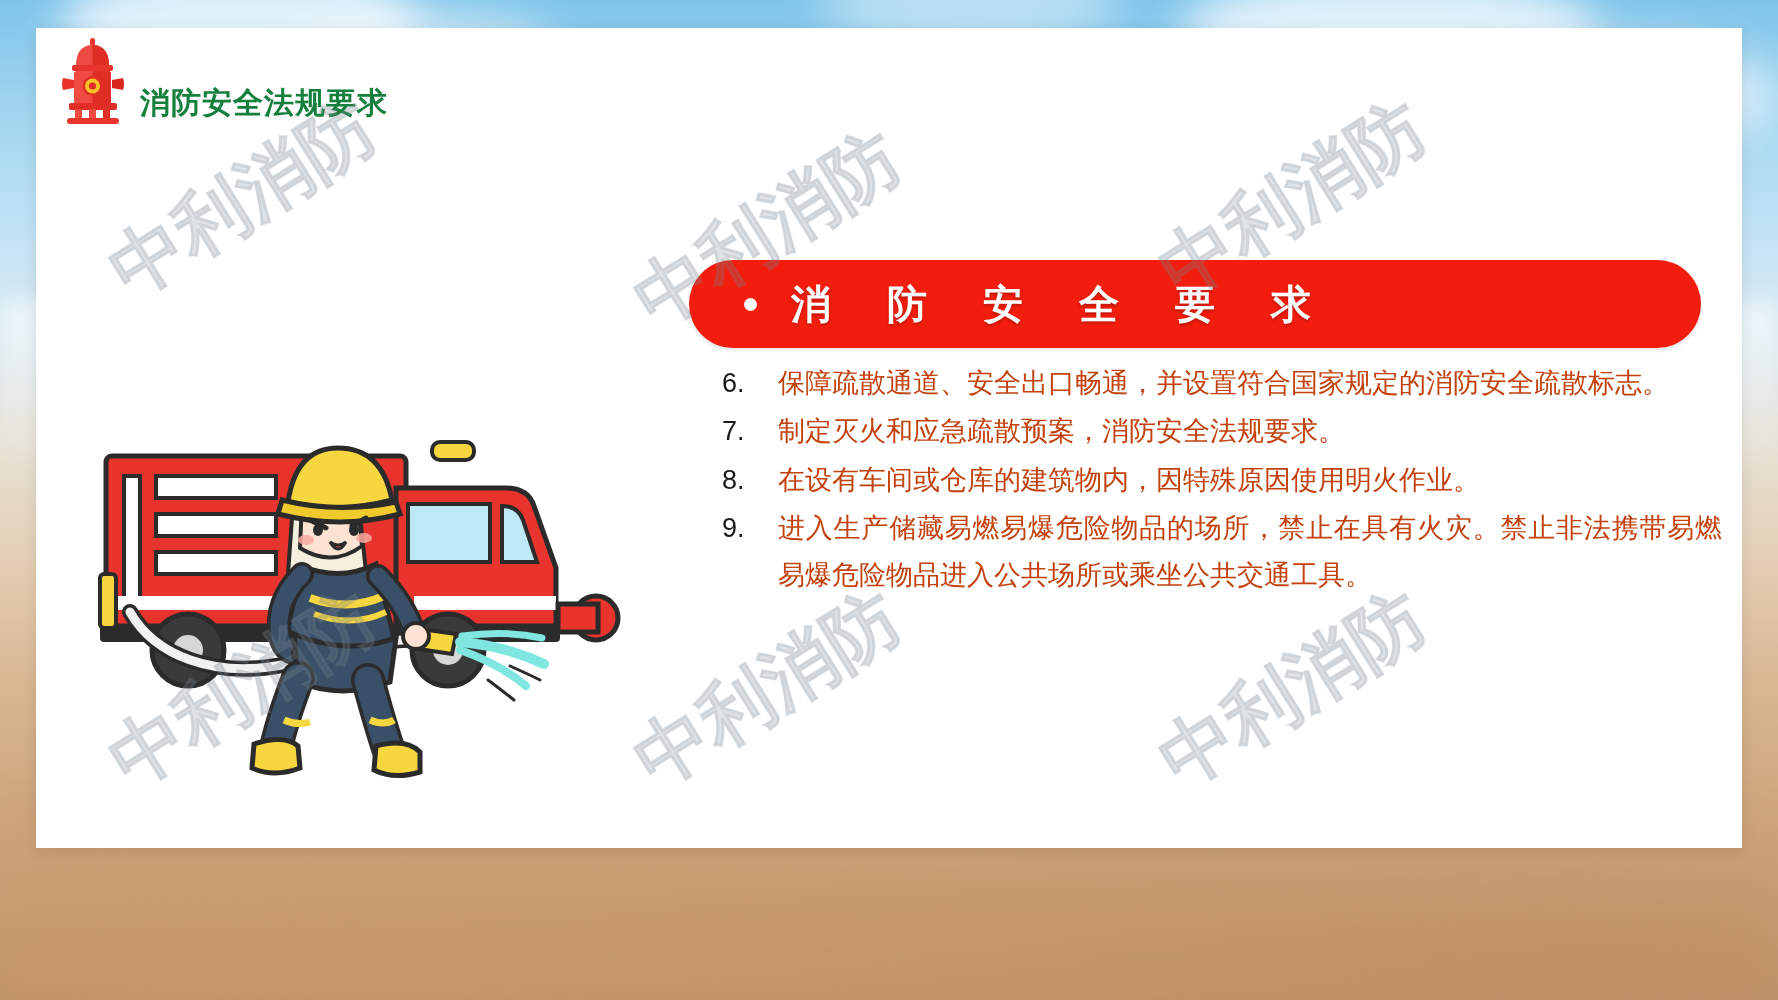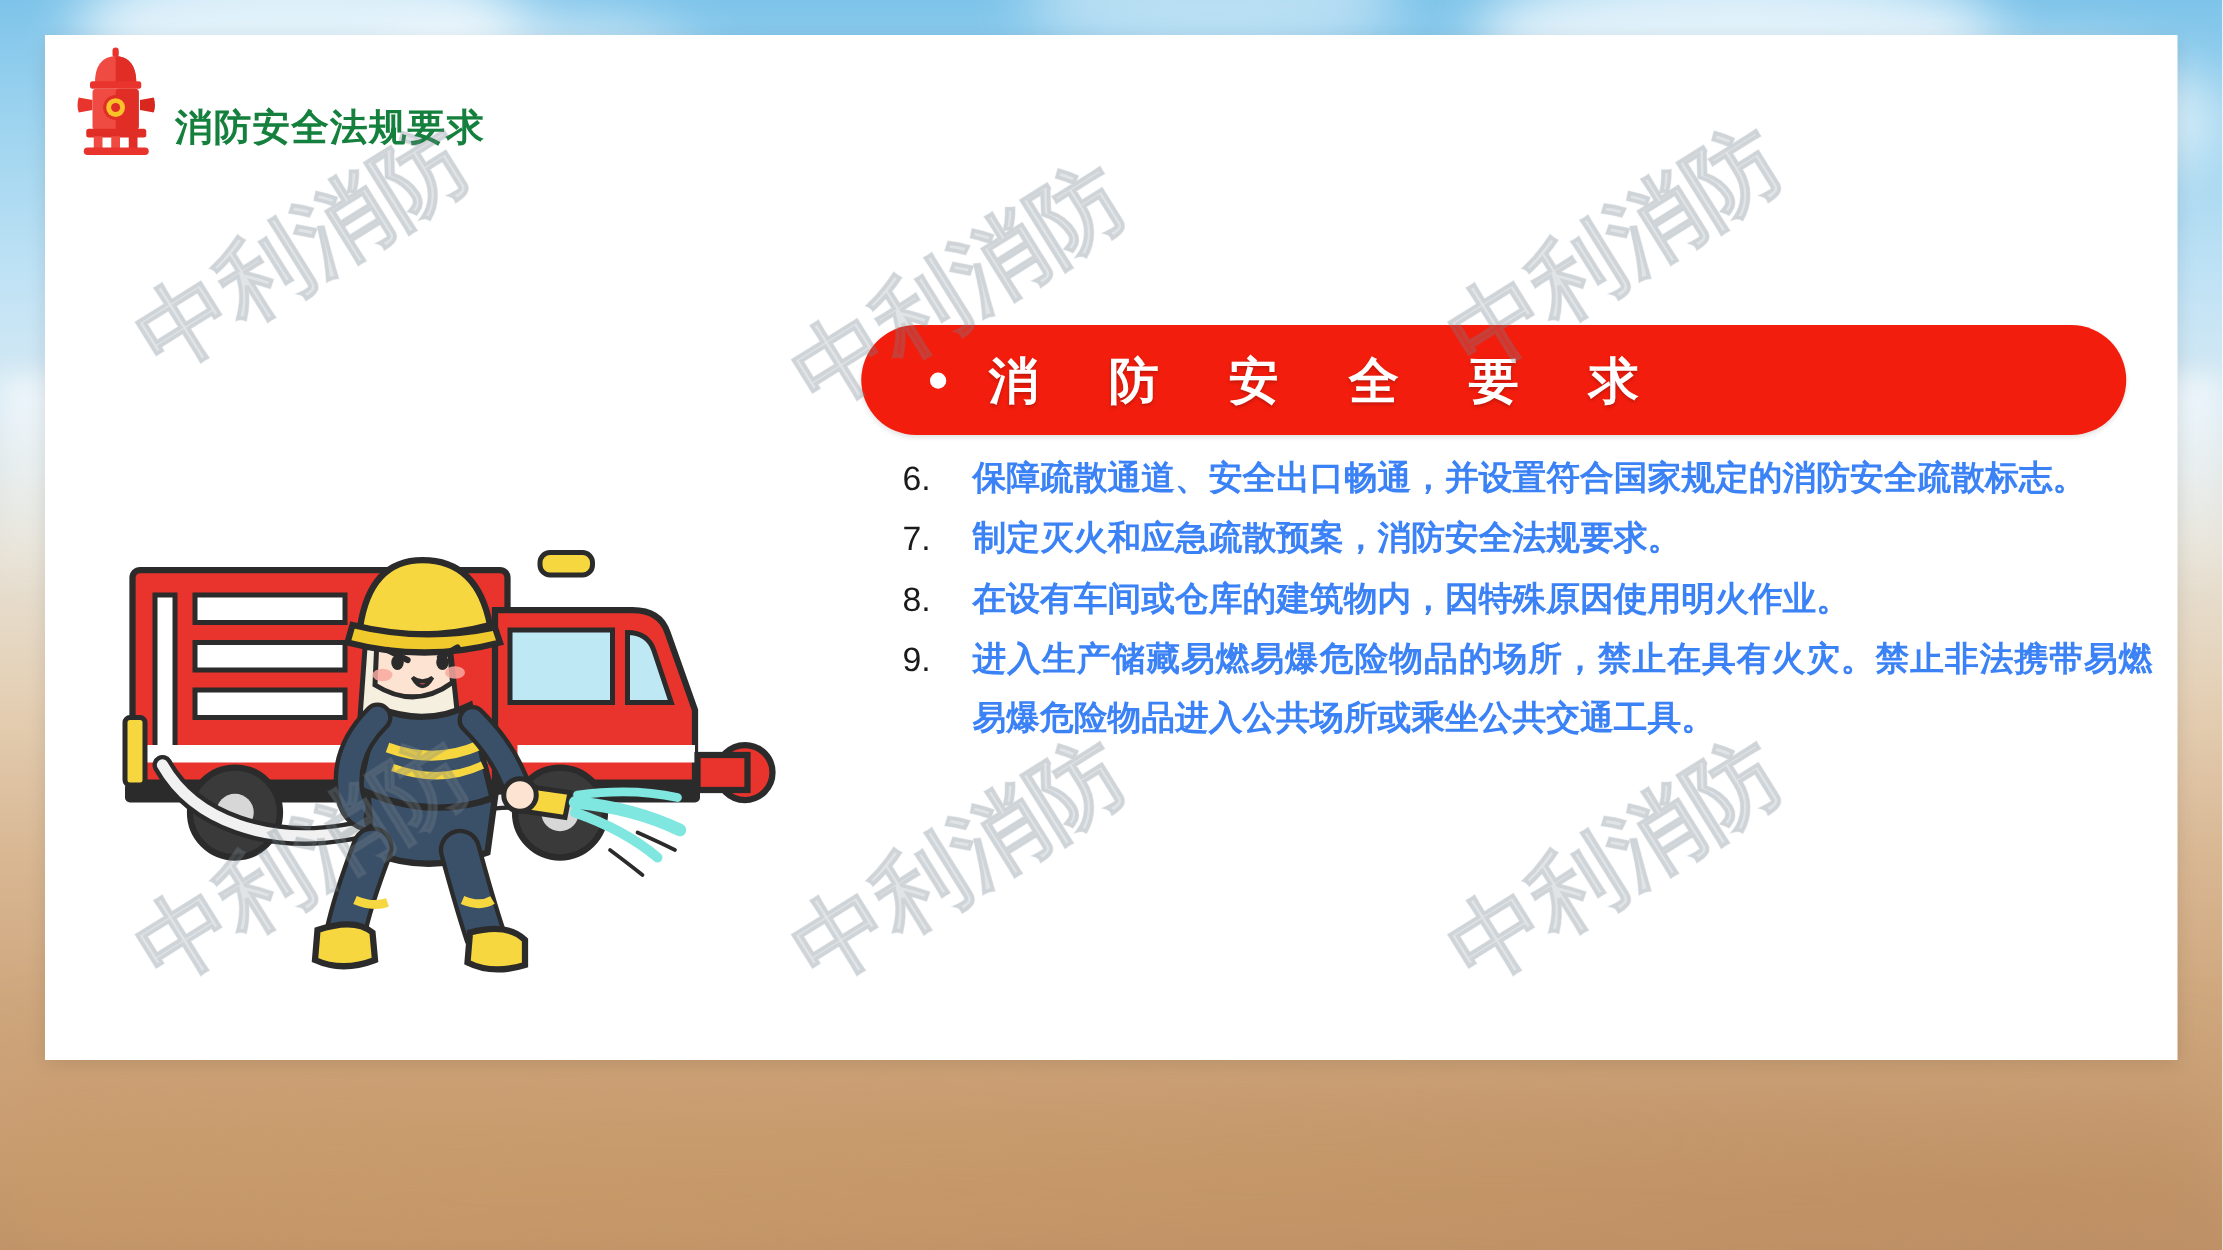--- a/index.html
+++ b/index.html
@@ -74,23 +74,23 @@
 
   
   #list{position:absolute;left:686px;top:332px;width:1000px;}
   .item{display:flex;align-items:flex-start;margin-bottom:2px;}
   .item-num{
     flex:0 0 56px;text-align:left;
     font-size:27px;color:#1a1a1a;line-height:1.72;
     font-family:"Liberation Sans","DejaVu Sans",sans-serif;
   }
   .item-text{
-    flex:1;font-size:27px;color:#3b82f6;line-height:1.72;
-    font-family:"DejaVu Sans","Liberation Sans",sans-serif;
-    text-align:justify;text-justify:inter-character;font-weight:bold;
+    flex:1;font-size:27px;color:#c2410c;line-height:1.72;
+    font-family:"DejaVu Sans","Liberation Sans",sans-serif;
+    text-align:justify;text-justify:inter-character;
   }
 
   
   .wm{
     position:absolute;color:rgba(120,130,140,.22);
     font-size:74px;font-weight:bold;white-space:nowrap;
     transform:rotate(-32deg);transform-origin:center;
     font-family:"DejaVu Sans","Liberation Sans",sans-serif;
     pointer-events:none;user-select:none;
     -webkit-text-stroke:1px rgba(120,130,140,.16);

